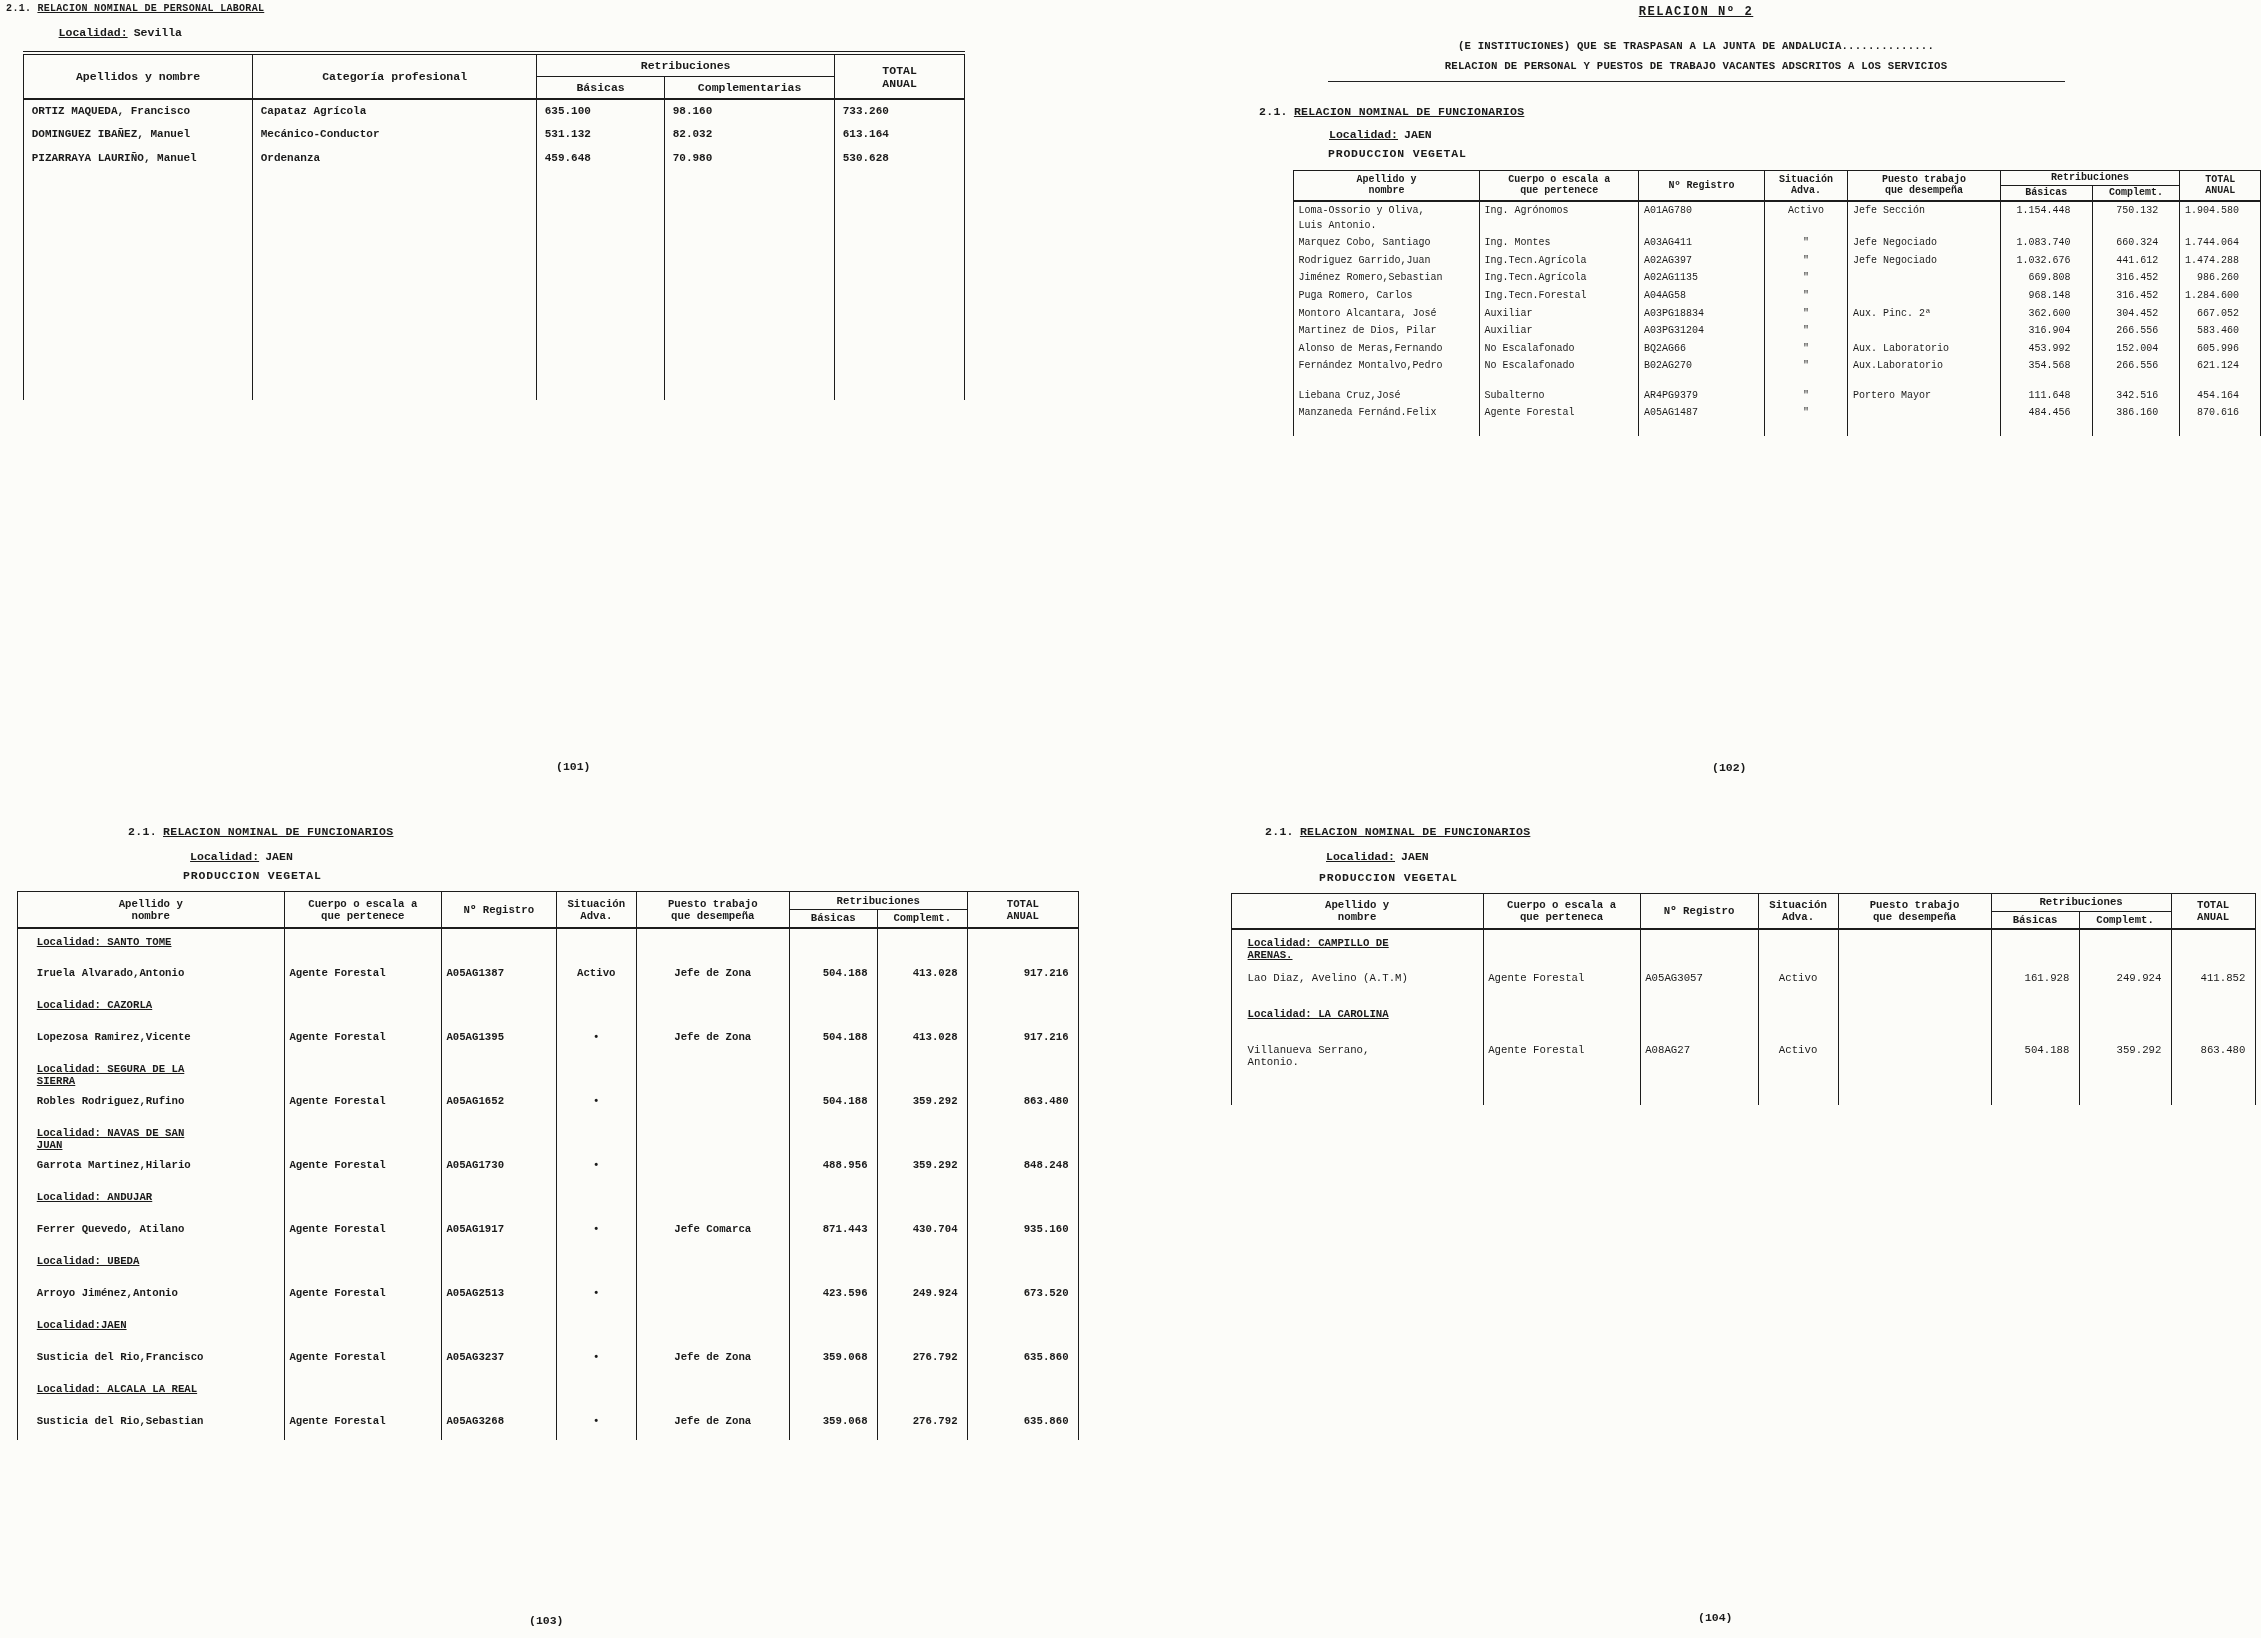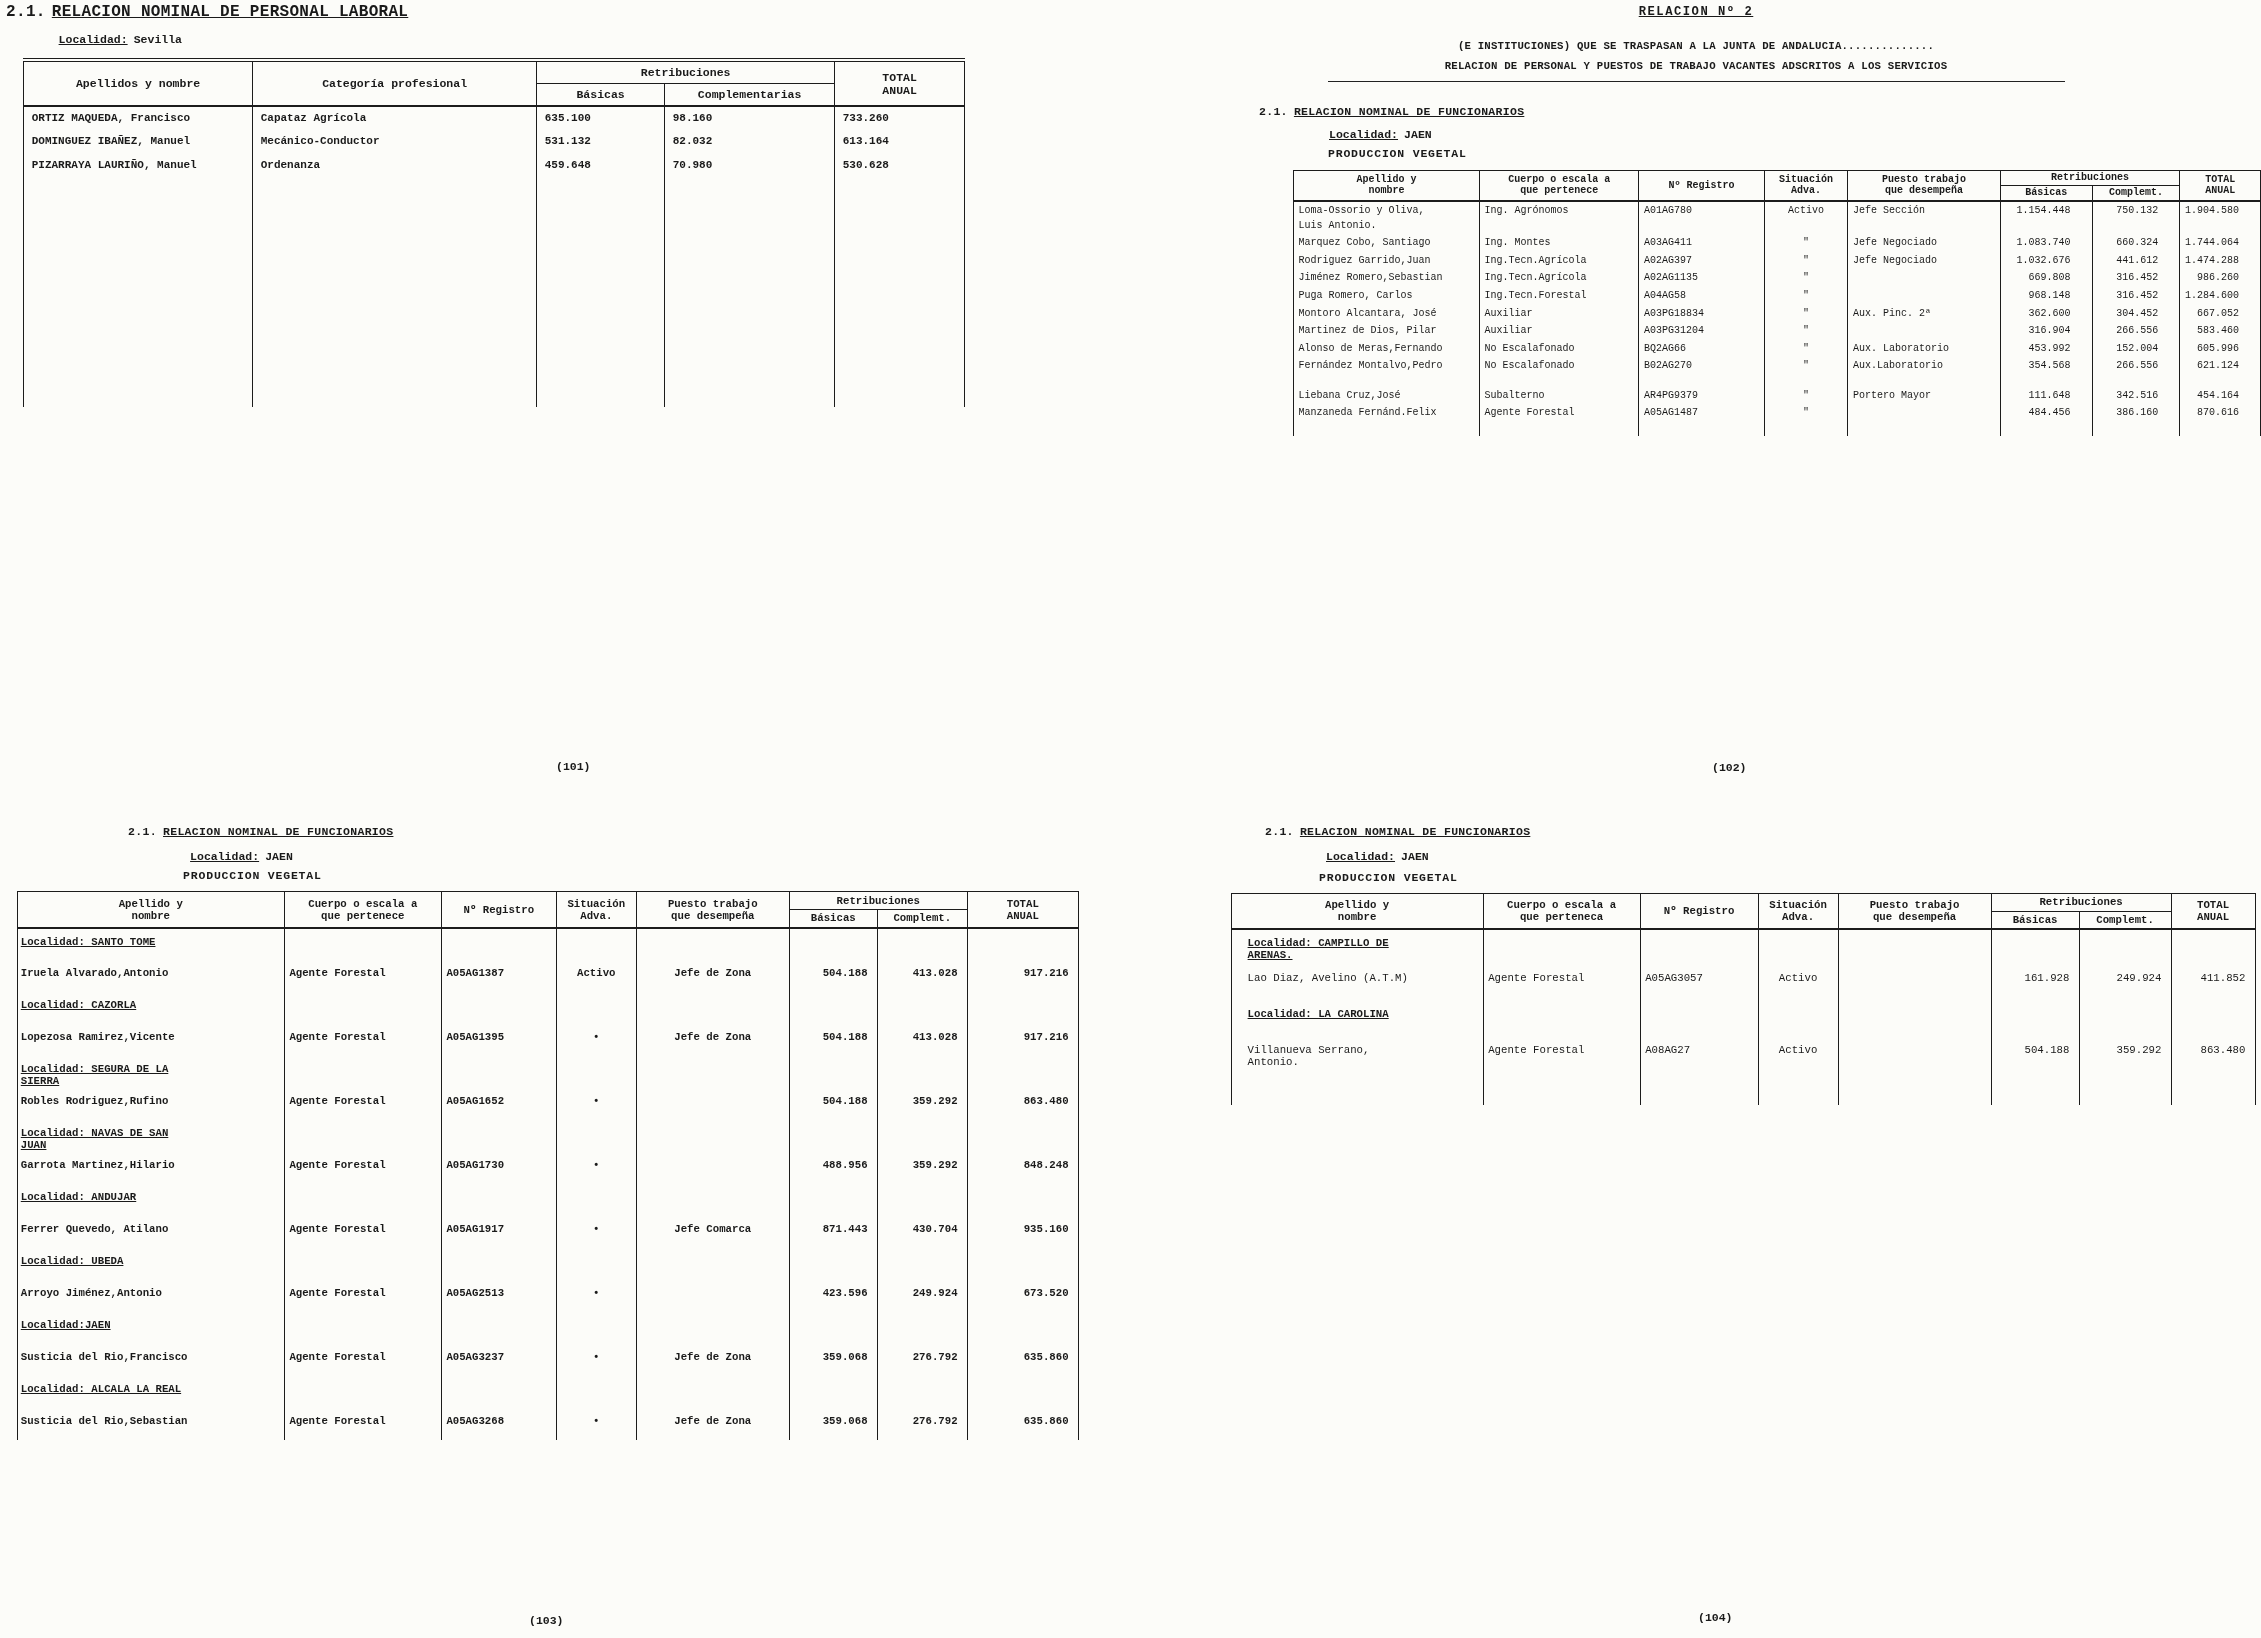--- a/index.html
+++ b/index.html
@@ -7,21 +7,21 @@
   #canvas{
     position:relative;width:2261px;height:1638px;
     background:#fcfcf9;color:#1a1a1a;
     font-family:"Liberation Mono","DejaVu Sans Mono",monospace;
     overflow:hidden;
   }
   .abs{position:absolute;}
   .u{text-decoration:underline;}
   .sec-title{font-size:12.2px;font-weight:bold;letter-spacing:0.3px;white-space:nowrap;}
   .sec-title .prefix{margin-right:6.1px;}
-  .t-big{font-size:16px;}
+  .t-big{font-size:10px;}
   .loc-line{font-size:11.5px;font-weight:bold;padding-left:28px;}
   .loc-line .val{margin-left:6.1px;}
   .dept{font-size:11.5px;font-weight:bold;letter-spacing:0.8px;}
   .center-title{text-align:center;font-size:12.2px;font-weight:bold;letter-spacing:1.5px;}
   .subtitle-block{margin-top:17px;text-align:center;font-size:10.7px;line-height:20.6px;font-weight:bold;letter-spacing:0.2px;}
   .subtitle-rule{width:737px;margin:3.8px auto 0;border-bottom:1.5px solid #222;height:0;}
   .page-num{font-size:11.5px;font-weight:bold;}
 
   .doc-table{border-collapse:collapse;table-layout:fixed;}
   .doc-table th{
@@ -49,21 +49,21 @@
   .t102 tbody tr{height:17.6px;}
   .t102 tbody td:first-child{white-space:pre-line;}
   .t102 tbody td:nth-child(4){text-align:center;}
   .t102 tbody td:nth-child(n+6){text-align:right;padding-right:21px;}
   .t102 tr.gap td{padding-top:13.8px;margin-left:36px;}
 
   
   .t103{font-size:10.7px;}
   .t103 tbody td{font-weight:bold;padding:6.9px 4.6px 1.5px;}
   .t103 tbody tr{height:32px;}
-  .t103 tbody td:first-child{white-space:pre-line;padding-left:3px;}
+  .t103 tbody td:first-child{white-space:pre-line;padding-left:19px;}
   .t103 tbody td:nth-child(4),.t103 tbody td:nth-child(5){text-align:center;}
   .t103 tbody td:nth-child(n+6){text-align:right;padding-right:9.2px;}
 
   
   .t104{font-size:10.7px;}
   .t104 tbody td{padding:6.9px 4.6px 1.5px;}
   .t104 tbody tr{height:36px;}
   .t104 tbody td:first-child{white-space:pre-line;padding-left:16px;}
   .t104 tbody td:nth-child(4){text-align:center;}
   .t104 tbody td:nth-child(n+6){text-align:right;padding-right:9.2px;}

